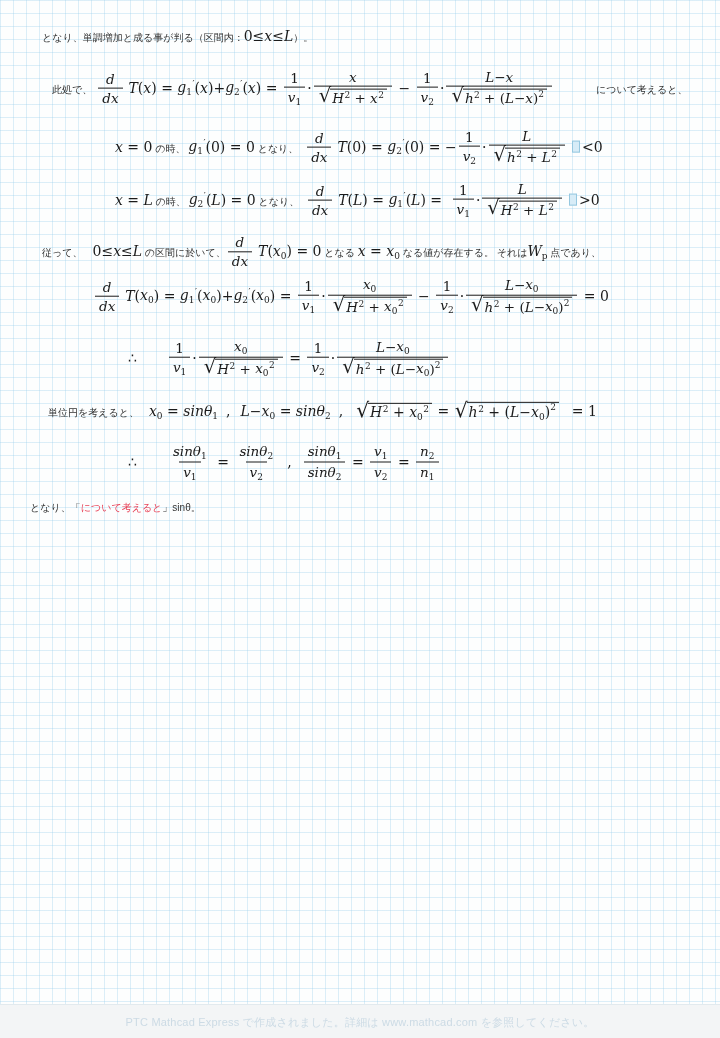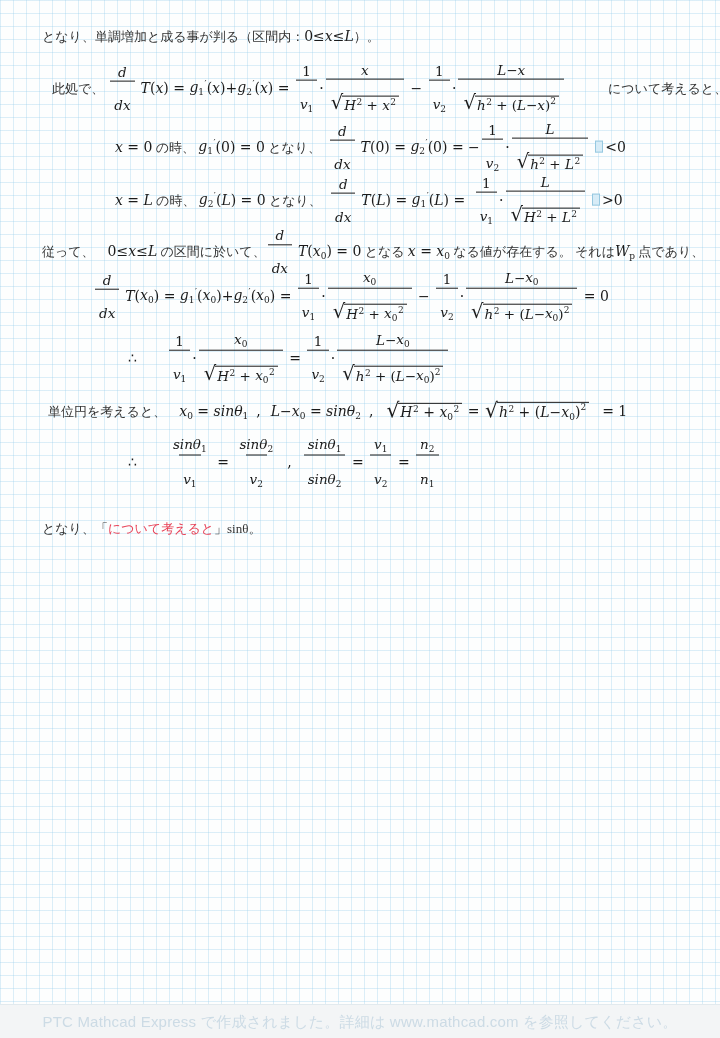--- a/index.html
+++ b/index.html
@@ -14,59 +14,59 @@
   .page{position:absolute;inset:0;}
   
   .line{
     position:absolute;display:flex;align-items:center;
     transform:translateY(-50%);
     font-family:"DejaVu Serif",serif;font-size:14px;color:#1b1b1b;
     line-height:1.25;white-space:pre;
   }
   .line span{white-space:pre;}
   .tok{display:inline-block;}
-  .tx{font-family:Liberation Serif, serif;font-size:13px;color:#333;}
+  .tx{font-family:Liberation Sans, sans-serif;font-size:10px;color:#333;}
   .vr{font-style:italic;}
   .nm{font-style:normal;}
   .red{color:#e84358;}
   sub.msub{font-size:9px;vertical-align:-3px;line-height:1;}
   sup.msup{font-size:9px;vertical-align:5px;line-height:1;margin-left:0.5px;}
   sup.ssup{font-size:9px;vertical-align:7px;line-height:1;}
   .frac{display:inline-flex;flex-direction:column;align-items:center;margin:0 2px;font-size:13.5px;vertical-align:middle;}
   .fn,.fd{display:inline-flex;align-items:center;justify-content:center;padding:0 4px;line-height:1.2;}
   .fn{padding-bottom:1px;}
-  .fd{border-top:1px solid #1b1b1b;padding-top:15px;}
+  .fd{border-top:1px solid #1b1b1b;padding-top:1px;}
   .rad{display:inline-flex;align-items:center;margin:0 1px;}
   .rsign{font-size:1.45em;line-height:1;margin-right:-1px;align-self:flex-start;transform:translateY(-2px);}
   .rbody{border-top:1.2px solid #1b1b1b;padding:0 3px 0 2px;display:inline-flex;align-items:center;text-align:right;}
   .gap{display:inline-block;height:1px;}
   .phbox{display:inline-block;width:6px;height:10px;background:#d7ecf7;border:1px solid #96c8e0;margin:0 2px;}
   
   .footer{
     position:absolute;left:0;top:1004px;width:720px;height:34px;
     background:#f3f5f6;border-top:1px solid #e2eaee;
     display:flex;align-items:center;justify-content:center;
   }
   .watermark{
     font-family:"Liberation Sans","DejaVu Sans",sans-serif;
-    font-size:15px;color:#ccdbe5;letter-spacing:0.2px;
+    font-size:11px;color:#ccdbe5;letter-spacing:0.2px;
   }
 </style>
 </head>
 <body>
 
 <div class="page">
   <div id="doc-lines">
       <div class="line" style="left: 42px; top: 37px;"><span class="tok"><span class="tx">となり、単調増加と成る事が判る（区間内：</span></span><span class="tok"><span class="nm">0</span></span><span class="tok"><span class="nm">≤</span></span><span class="tok"><span class="vr">x</span></span><span class="tok"><span class="nm">≤</span></span><span class="tok"><span class="vr">L</span></span><span class="tok"><span class="tx">）。</span></span></div>
       <div class="line" style="left: 52px; top: 88px;"><span class="tok"><span class="tx">此処で、</span></span><span class="gap" style="width: 4px;"></span><span class="frac"><span class="fn"><span class="tok"><span class="vr">d</span></span></span><span class="fd"><span class="tok"><span class="vr">dx</span></span></span></span><span class="gap" style="width: 4px;"></span><span class="tok"><span class="vr">T</span></span><span class="tok"><span class="nm">(</span></span><span class="tok"><span class="vr">x</span></span><span class="tok"><span class="nm">) = </span></span><span class="tok"><span class="vr">g</span><sub class="msub">1</sub><sup class="msup">′</sup></span><span class="tok"><span class="nm">(</span></span><span class="tok"><span class="vr">x</span></span><span class="tok"><span class="nm">)+</span></span><span class="tok"><span class="vr">g</span><sub class="msub">2</sub><sup class="msup">′</sup></span><span class="tok"><span class="nm">(</span></span><span class="tok"><span class="vr">x</span></span><span class="tok"><span class="nm">) = </span></span><span class="frac"><span class="fn"><span class="tok"><span class="nm">1</span></span></span><span class="fd"><span class="tok"><span class="vr">v</span><sub class="msub">1</sub></span></span></span><span class="tok"><span class="nm">·</span></span><span class="frac"><span class="fn"><span class="tok"><span class="vr">x</span></span></span><span class="fd"><span class="rad"><span class="rsign">√</span><span class="rbody"><span class="tok"><span class="vr">H</span><sup class="msup">2</sup></span><span class="tok"><span class="nm"> + </span></span><span class="tok"><span class="vr">x</span><sup class="msup">2</sup></span></span></span></span></span><span class="tok"><span class="nm"> − </span></span><span class="frac"><span class="fn"><span class="tok"><span class="nm">1</span></span></span><span class="fd"><span class="tok"><span class="vr">v</span><sub class="msub">2</sub></span></span></span><span class="tok"><span class="nm">·</span></span><span class="frac"><span class="fn"><span class="tok"><span class="vr">L</span></span><span class="tok"><span class="nm">−</span></span><span class="tok"><span class="vr">x</span></span></span><span class="fd"><span class="rad"><span class="rsign">√</span><span class="rbody"><span class="tok"><span class="vr">h</span><sup class="msup">2</sup></span><span class="tok"><span class="nm"> + </span></span><span class="tok"><span class="nm">(</span></span><span class="tok"><span class="vr">L</span></span><span class="tok"><span class="nm">−</span></span><span class="tok"><span class="vr">x</span></span><span class="tok"><span class="nm">)</span></span><span class="tok"><sup class="ssup">2</sup></span></span></span></span></span><span class="gap" style="width: 42px;"></span><span class="tok"><span class="tx">について考えると、</span></span></div>
       <div class="line" style="left: 115px; top: 147px;"><span class="tok"><span class="vr">x</span></span><span class="tok"><span class="nm"> = 0</span></span><span class="tok"><span class="tx"> の時、 </span></span><span class="tok"><span class="vr">g</span><sub class="msub">1</sub><sup class="msup">′</sup></span><span class="tok"><span class="nm">(0) = 0</span></span><span class="tok"><span class="tx"> となり、 </span></span><span class="gap" style="width: 4px;"></span><span class="frac"><span class="fn"><span class="tok"><span class="vr">d</span></span></span><span class="fd"><span class="tok"><span class="vr">dx</span></span></span></span><span class="gap" style="width: 4px;"></span><span class="tok"><span class="vr">T</span></span><span class="tok"><span class="nm">(0) = </span></span><span class="tok"><span class="vr">g</span><sub class="msub">2</sub><sup class="msup">′</sup></span><span class="tok"><span class="nm">(0) = −</span></span><span class="frac"><span class="fn"><span class="tok"><span class="nm">1</span></span></span><span class="fd"><span class="tok"><span class="vr">v</span><sub class="msub">2</sub></span></span></span><span class="tok"><span class="nm">·</span></span><span class="frac"><span class="fn"><span class="tok"><span class="vr">L</span></span></span><span class="fd"><span class="rad"><span class="rsign">√</span><span class="rbody"><span class="tok"><span class="vr">h</span><sup class="msup">2</sup></span><span class="tok"><span class="nm"> + </span></span><span class="tok"><span class="vr">L</span><sup class="msup">2</sup></span></span></span></span></span><span class="gap" style="width: 3px;"></span><span class="phbox"></span><span class="tok"><span class="nm">&lt;0</span></span></div>
       <div class="line" style="left: 115px; top: 200px;"><span class="tok"><span class="vr">x</span></span><span class="tok"><span class="nm"> = </span></span><span class="tok"><span class="vr">L</span></span><span class="tok"><span class="tx"> の時、 </span></span><span class="tok"><span class="vr">g</span><sub class="msub">2</sub><sup class="msup">′</sup></span><span class="tok"><span class="nm">(</span></span><span class="tok"><span class="vr">L</span></span><span class="tok"><span class="nm">) = 0</span></span><span class="tok"><span class="tx"> となり、 </span></span><span class="gap" style="width: 4px;"></span><span class="frac"><span class="fn"><span class="tok"><span class="vr">d</span></span></span><span class="fd"><span class="tok"><span class="vr">dx</span></span></span></span><span class="gap" style="width: 4px;"></span><span class="tok"><span class="vr">T</span></span><span class="tok"><span class="nm">(</span></span><span class="tok"><span class="vr">L</span></span><span class="tok"><span class="nm">) = </span></span><span class="tok"><span class="vr">g</span><sub class="msub">1</sub><sup class="msup">′</sup></span><span class="tok"><span class="nm">(</span></span><span class="tok"><span class="vr">L</span></span><span class="tok"><span class="nm">) = </span></span><span class="gap" style="width: 4px;"></span><span class="frac"><span class="fn"><span class="tok"><span class="nm">1</span></span></span><span class="fd"><span class="tok"><span class="vr">v</span><sub class="msub">1</sub></span></span></span><span class="tok"><span class="nm">·</span></span><span class="frac"><span class="fn"><span class="tok"><span class="vr">L</span></span></span><span class="fd"><span class="rad"><span class="rsign">√</span><span class="rbody"><span class="tok"><span class="vr">H</span><sup class="msup">2</sup></span><span class="tok"><span class="nm"> + </span></span><span class="tok"><span class="vr">L</span><sup class="msup">2</sup></span></span></span></span></span><span class="gap" style="width: 3px;"></span><span class="phbox"></span><span class="tok"><span class="nm">&gt;0</span></span></div>
       <div class="line" style="left: 42px; top: 252px;"><span class="tok"><span class="tx">従って、　</span></span><span class="tok"><span class="nm">0</span></span><span class="tok"><span class="nm">≤</span></span><span class="tok"><span class="vr">x</span></span><span class="tok"><span class="nm">≤</span></span><span class="tok"><span class="vr">L</span></span><span class="tok"><span class="tx"> の区間に於いて、</span></span><span class="frac"><span class="fn"><span class="tok"><span class="vr">d</span></span></span><span class="fd"><span class="tok"><span class="vr">dx</span></span></span></span><span class="gap" style="width: 4px;"></span><span class="tok"><span class="vr">T</span></span><span class="tok"><span class="nm">(</span></span><span class="tok"><span class="vr">x</span><sub class="msub">0</sub></span><span class="tok"><span class="nm">) = 0</span></span><span class="tok"><span class="tx"> となる </span></span><span class="tok"><span class="vr">x</span></span><span class="tok"><span class="nm"> = </span></span><span class="tok"><span class="vr">x</span><sub class="msub">0</sub></span><span class="tok"><span class="tx"> なる値が存在する。 それは</span></span><span class="tok"><span class="vr">W</span><sub class="msub">p</sub></span><span class="tok"><span class="tx"> 点であり、</span></span></div>
       <div class="line" style="left: 93px; top: 296px;"><span class="frac"><span class="fn"><span class="tok"><span class="vr">d</span></span></span><span class="fd"><span class="tok"><span class="vr">dx</span></span></span></span><span class="gap" style="width: 4px;"></span><span class="tok"><span class="vr">T</span></span><span class="tok"><span class="nm">(</span></span><span class="tok"><span class="vr">x</span><sub class="msub">0</sub></span><span class="tok"><span class="nm">) = </span></span><span class="tok"><span class="vr">g</span><sub class="msub">1</sub><sup class="msup">′</sup></span><span class="tok"><span class="nm">(</span></span><span class="tok"><span class="vr">x</span><sub class="msub">0</sub></span><span class="tok"><span class="nm">)+</span></span><span class="tok"><span class="vr">g</span><sub class="msub">2</sub><sup class="msup">′</sup></span><span class="tok"><span class="nm">(</span></span><span class="tok"><span class="vr">x</span><sub class="msub">0</sub></span><span class="tok"><span class="nm">) = </span></span><span class="frac"><span class="fn"><span class="tok"><span class="nm">1</span></span></span><span class="fd"><span class="tok"><span class="vr">v</span><sub class="msub">1</sub></span></span></span><span class="tok"><span class="nm">·</span></span><span class="frac"><span class="fn"><span class="tok"><span class="vr">x</span><sub class="msub">0</sub></span></span><span class="fd"><span class="rad"><span class="rsign">√</span><span class="rbody"><span class="tok"><span class="vr">H</span><sup class="msup">2</sup></span><span class="tok"><span class="nm"> + </span></span><span class="tok"><span class="vr">x</span><sub class="msub">0</sub><sup class="msup">2</sup></span></span></span></span></span><span class="tok"><span class="nm"> − </span></span><span class="frac"><span class="fn"><span class="tok"><span class="nm">1</span></span></span><span class="fd"><span class="tok"><span class="vr">v</span><sub class="msub">2</sub></span></span></span><span class="tok"><span class="nm">·</span></span><span class="frac"><span class="fn"><span class="tok"><span class="vr">L</span></span><span class="tok"><span class="nm">−</span></span><span class="tok"><span class="vr">x</span><sub class="msub">0</sub></span></span><span class="fd"><span class="rad"><span class="rsign">√</span><span class="rbody"><span class="tok"><span class="vr">h</span><sup class="msup">2</sup></span><span class="tok"><span class="nm"> + </span></span><span class="tok"><span class="nm">(</span></span><span class="tok"><span class="vr">L</span></span><span class="tok"><span class="nm">−</span></span><span class="tok"><span class="vr">x</span><sub class="msub">0</sub></span><span class="tok"><span class="nm">)</span></span><span class="tok"><sup class="ssup">2</sup></span></span></span></span></span><span class="tok"><span class="nm"> = 0</span></span></div>
       <div class="line" style="left: 128px; top: 358px;"><span class="tok"><span class="nm">∴</span></span><span class="gap" style="width: 30px;"></span><span class="frac"><span class="fn"><span class="tok"><span class="nm">1</span></span></span><span class="fd"><span class="tok"><span class="vr">v</span><sub class="msub">1</sub></span></span></span><span class="tok"><span class="nm">·</span></span><span class="frac"><span class="fn"><span class="tok"><span class="vr">x</span><sub class="msub">0</sub></span></span><span class="fd"><span class="rad"><span class="rsign">√</span><span class="rbody"><span class="tok"><span class="vr">H</span><sup class="msup">2</sup></span><span class="tok"><span class="nm"> + </span></span><span class="tok"><span class="vr">x</span><sub class="msub">0</sub><sup class="msup">2</sup></span></span></span></span></span><span class="tok"><span class="nm"> = </span></span><span class="frac"><span class="fn"><span class="tok"><span class="nm">1</span></span></span><span class="fd"><span class="tok"><span class="vr">v</span><sub class="msub">2</sub></span></span></span><span class="tok"><span class="nm">·</span></span><span class="frac"><span class="fn"><span class="tok"><span class="vr">L</span></span><span class="tok"><span class="nm">−</span></span><span class="tok"><span class="vr">x</span><sub class="msub">0</sub></span></span><span class="fd"><span class="rad"><span class="rsign">√</span><span class="rbody"><span class="tok"><span class="vr">h</span><sup class="msup">2</sup></span><span class="tok"><span class="nm"> + </span></span><span class="tok"><span class="nm">(</span></span><span class="tok"><span class="vr">L</span></span><span class="tok"><span class="nm">−</span></span><span class="tok"><span class="vr">x</span><sub class="msub">0</sub></span><span class="tok"><span class="nm">)</span></span><span class="tok"><sup class="ssup">2</sup></span></span></span></span></span></div>
       <div class="line" style="left: 48px; top: 412px;"><span class="tok"><span class="tx">単位円を考えると、　</span></span><span class="tok"><span class="vr">x</span><sub class="msub">0</sub></span><span class="tok"><span class="nm"> = </span></span><span class="tok"><span class="vr">sinθ</span><sub class="msub">1</sub></span><span class="gap" style="width: 8px;"></span><span class="tok"><span class="nm">,</span></span><span class="gap" style="width: 10px;"></span><span class="tok"><span class="vr">L</span></span><span class="tok"><span class="nm">−</span></span><span class="tok"><span class="vr">x</span><sub class="msub">0</sub></span><span class="tok"><span class="nm"> = </span></span><span class="tok"><span class="vr">sinθ</span><sub class="msub">2</sub></span><span class="gap" style="width: 8px;"></span><span class="tok"><span class="nm">,</span></span><span class="gap" style="width: 12px;"></span><span class="rad"><span class="rsign">√</span><span class="rbody"><span class="tok"><span class="vr">H</span><sup class="msup">2</sup></span><span class="tok"><span class="nm"> + </span></span><span class="tok"><span class="vr">x</span><sub class="msub">0</sub><sup class="msup">2</sup></span></span></span><span class="tok"><span class="nm"> = </span></span><span class="rad"><span class="rsign">√</span><span class="rbody"><span class="tok"><span class="vr">h</span><sup class="msup">2</sup></span><span class="tok"><span class="nm"> + </span></span><span class="tok"><span class="nm">(</span></span><span class="tok"><span class="vr">L</span></span><span class="tok"><span class="nm">−</span></span><span class="tok"><span class="vr">x</span><sub class="msub">0</sub></span><span class="tok"><span class="nm">)</span></span><span class="tok"><sup class="ssup">2</sup></span></span></span><span class="gap" style="width: 12px;"></span><span class="tok"><span class="nm">= 1</span></span></div>
       <div class="line" style="left: 128px; top: 462px;"><span class="tok"><span class="nm">∴</span></span><span class="gap" style="width: 30px;"></span><span class="frac"><span class="fn"><span class="tok"><span class="vr">sinθ</span><sub class="msub">1</sub></span></span><span class="fd"><span class="tok"><span class="vr">v</span><sub class="msub">1</sub></span></span></span><span class="tok"><span class="nm"> = </span></span><span class="frac"><span class="fn"><span class="tok"><span class="vr">sinθ</span><sub class="msub">2</sub></span></span><span class="fd"><span class="tok"><span class="vr">v</span><sub class="msub">2</sub></span></span></span><span class="gap" style="width: 8px;"></span><span class="tok"><span class="nm">,</span></span><span class="gap" style="width: 10px;"></span><span class="frac"><span class="fn"><span class="tok"><span class="vr">sinθ</span><sub class="msub">1</sub></span></span><span class="fd"><span class="tok"><span class="vr">sinθ</span><sub class="msub">2</sub></span></span></span><span class="tok"><span class="nm"> = </span></span><span class="frac"><span class="fn"><span class="tok"><span class="vr">v</span><sub class="msub">1</sub></span></span><span class="fd"><span class="tok"><span class="vr">v</span><sub class="msub">2</sub></span></span></span><span class="tok"><span class="nm"> = </span></span><span class="frac"><span class="fn"><span class="tok"><span class="vr">n</span><sub class="msub">2</sub></span></span><span class="fd"><span class="tok"><span class="vr">n</span><sub class="msub">1</sub></span></span></span></div>
-      <div class="line" style="left: 42px; top: 507px; margin-top: 22px;"><span class="tok"><span class="tx">となり、「</span></span><span class="tok"><span class="tx red">について考えると</span></span><span class="tok"><span class="tx">」sinθ。</span></span></div>
+      <div class="line" style="left: 30px; top: 507px;"><span class="tok"><span class="tx">となり、「</span></span><span class="tok"><span class="tx red">について考えると</span></span><span class="tok"><span class="tx">」sinθ。</span></span></div>
     </div>
   <div class="footer">
     <span class="watermark">PTC Mathcad Express で作成されました。詳細は www.mathcad.com を参照してください。</span>
   </div>
 </div>
 
 </body></html>

